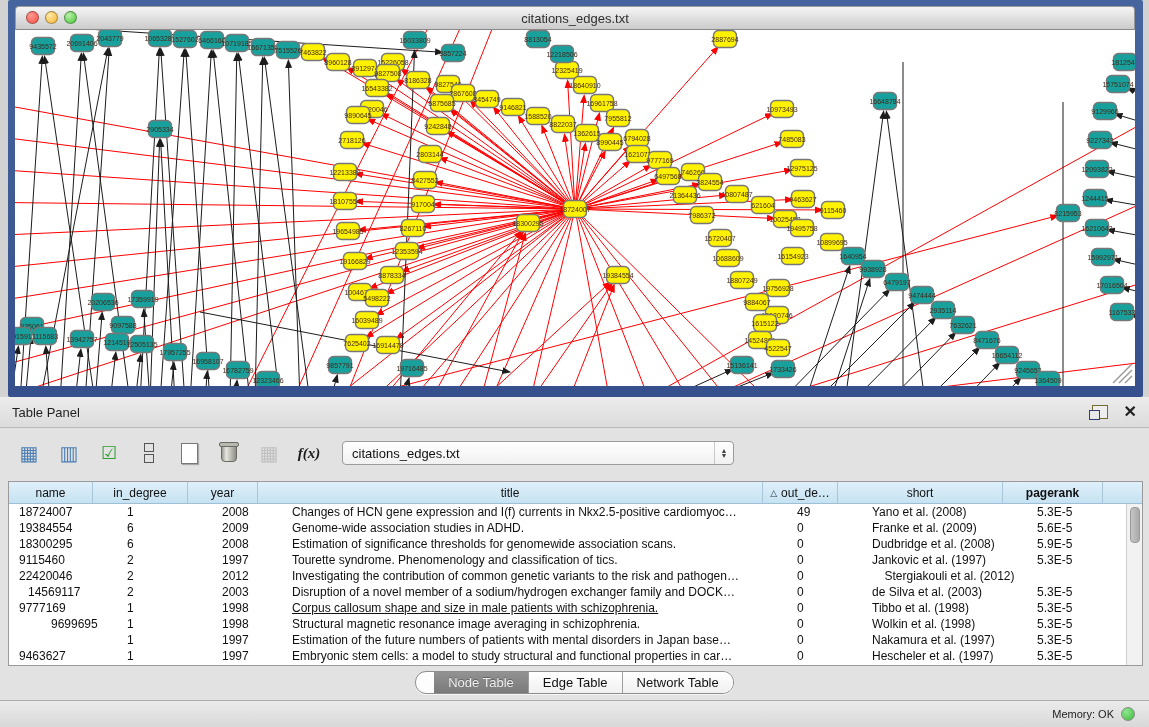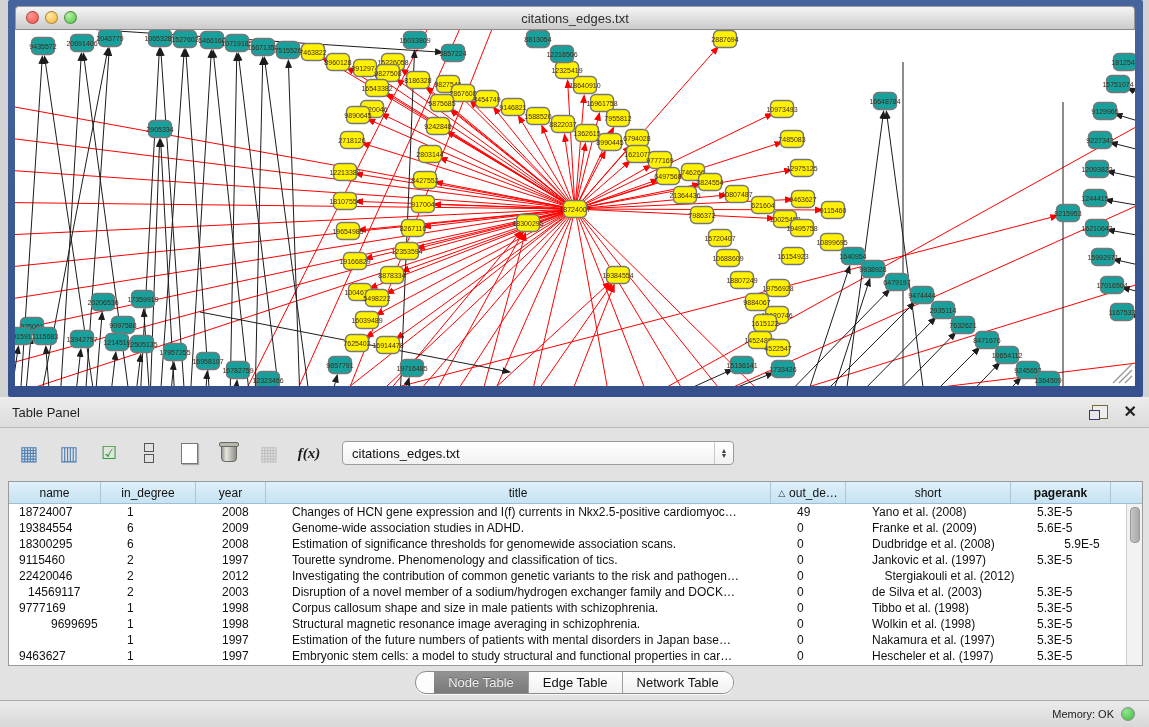--- a/index.html
+++ b/index.html
@@ -782,21 +782,21 @@
       <span class="tbicon disabled">▦</span>
       <span class="tbicon fx">f(x)</span>
       <div class="combo">
         <span class="cval">citations_edges.txt</span>
         <span class="carrows">▲<br>▼</span>
       </div>
     </div>
 
   <div class="grid-wrap">
     <div class="grid-head" id="grid-head">
-        <div class="gh-cell" style="width: 92px;">
+        <div class="gh-cell" style="width: 84px;">
           <span>name</span>
         </div>
         <div class="gh-cell" style="width: 95px;">
           <span>in_degree</span>
         </div>
         <div class="gh-cell" style="width: 70px;">
           <span>year</span>
         </div>
         <div class="gh-cell" style="width: 505px;">
           <span>title</span>
@@ -831,21 +831,21 @@
           <div class="g-cell" style="width: 165px;">Franke et al. (2009)</div>
           <div class="g-cell" style="width: 100px;">5.6E-5</div>
         </div>
         <div class="g-row">
           <div class="g-cell" style="width: 108px;">18300295</div>
           <div class="g-cell" style="width: 95px;">6</div>
           <div class="g-cell" style="width: 70px;">2008</div>
           <div class="g-cell" style="width: 505px;">Estimation of significance thresholds for genomewide association scans.</div>
           <div class="g-cell" style="width: 75px;">0</div>
           <div class="g-cell" style="width: 165px;">Dudbridge et al. (2008)</div>
-          <div class="g-cell" style="width: 100px; text-align: center;">5.9E-5</div>
+          <div class="g-cell" style="width: 100px;">5.9E-5</div>
         </div>
         <div class="g-row">
           <div class="g-cell" style="width: 108px;">9115460</div>
           <div class="g-cell" style="width: 95px;">2</div>
           <div class="g-cell" style="width: 70px;">1997</div>
           <div class="g-cell" style="width: 505px;">Tourette syndrome. Phenomenology and classification of tics.</div>
           <div class="g-cell" style="width: 75px;">0</div>
           <div class="g-cell" style="width: 165px;">Jankovic et al. (1997)</div>
           <div class="g-cell" style="width: 100px;">5.3E-5</div>
         </div>
@@ -864,21 +864,21 @@
           <div class="g-cell" style="width: 70px;">2003</div>
           <div class="g-cell" style="width: 505px;">Disruption of a novel member of a sodium/hydrogen exchanger family and DOCK…</div>
           <div class="g-cell" style="width: 75px;">0</div>
           <div class="g-cell" style="width: 165px;">de Silva et al. (2003)</div>
           <div class="g-cell" style="width: 100px;">5.3E-5</div>
         </div>
         <div class="g-row">
           <div class="g-cell" style="width: 108px;">9777169</div>
           <div class="g-cell" style="width: 95px;">1</div>
           <div class="g-cell" style="width: 70px;">1998</div>
-          <div class="g-cell" style="width: 505px;">Corpus callosum shape and size in male patients with schizophrenia.</div>
+          <div class="g-cell" style="width: 505px; text-decoration: underline;">Corpus callosum shape and size in male patients with schizophrenia.</div>
           <div class="g-cell" style="width: 75px;">0</div>
           <div class="g-cell" style="width: 165px;">Tibbo et al. (1998)</div>
           <div class="g-cell" style="width: 100px;">5.3E-5</div>
         </div>
         <div class="g-row">
           <div class="g-cell" style="width: 108px; padding-left: 42px;">9699695</div>
           <div class="g-cell" style="width: 95px;">1</div>
           <div class="g-cell" style="width: 70px;">1998</div>
           <div class="g-cell" style="width: 505px;">Structural magnetic resonance image averaging in schizophrenia.</div>
           <div class="g-cell" style="width: 75px;">0</div>

